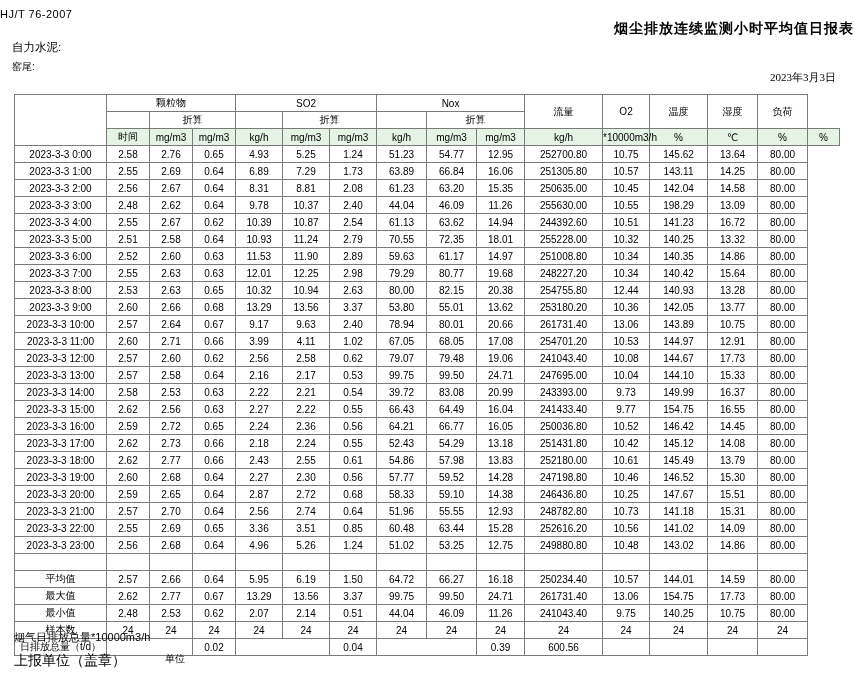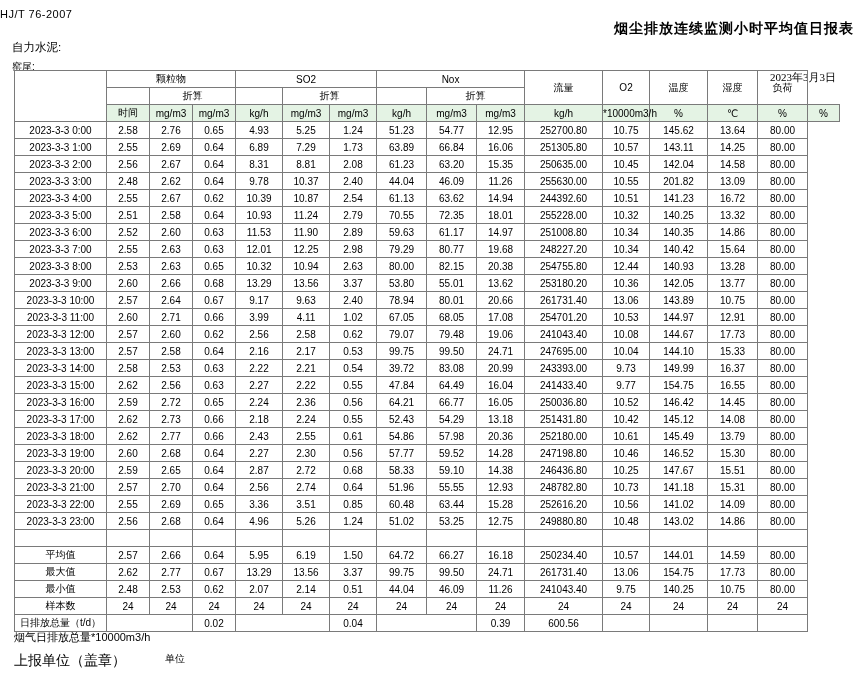--- a/index.html
+++ b/index.html
@@ -13,21 +13,21 @@
     overflow:hidden;
   }
   .doc-code{position:absolute;left:0;top:8px;font-size:11px;letter-spacing:0.5px;}
   .doc-title{position:absolute;left:0;right:0;top:20px;text-align:right;font-size:14px;font-weight:bold;letter-spacing:1px;}
   .sub-line1{position:absolute;left:12px;top:40px;font-size:11.5px;}
   .sub-line2{position:absolute;left:12px;top:60px;font-size:10px;}
   .date-line{position:absolute;right:18px;top:70px;font-size:11px;font-family:Liberation Serif, serif;}
 
   table.main{
     position:absolute;
-    left:14px;top:70px;
+    left:14px;top:94px;
     border-collapse:collapse;
     table-layout:fixed;
     width:826px;
   }
   table.main td,table.main th{
     border:1px solid #7a7a7a;
     font-size:10px;
     font-weight:normal;
     padding:0;
     height:16px;
@@ -167,21 +167,21 @@
         <td>2.62</td>
         <td>0.64</td>
         <td>9.78</td>
         <td>10.37</td>
         <td>2.40</td>
         <td>44.04</td>
         <td>46.09</td>
         <td>11.26</td>
         <td>255630.00</td>
         <td>10.55</td>
-        <td>201.82</td>
+        <td>198.29</td>
         <td>13.09</td>
         <td>80.00</td>
       </tr>
       <tr>
         <td>2023-3-3 4:00</td>
         <td>2.55</td>
         <td>2.67</td>
         <td>0.62</td>
         <td>10.39</td>
         <td>10.87</td>
@@ -366,21 +366,21 @@
         <td>80.00</td>
       </tr>
       <tr>
         <td>2023-3-3 15:00</td>
         <td>2.62</td>
         <td>2.56</td>
         <td>0.63</td>
         <td>2.27</td>
         <td>2.22</td>
         <td>0.55</td>
-        <td>47.84</td>
+        <td>66.43</td>
         <td>64.49</td>
         <td>16.04</td>
         <td>241433.40</td>
         <td>9.77</td>
         <td>154.75</td>
         <td>16.55</td>
         <td>80.00</td>
       </tr>
       <tr>
         <td>2023-3-3 16:00</td>
@@ -419,21 +419,21 @@
       <tr>
         <td>2023-3-3 18:00</td>
         <td>2.62</td>
         <td>2.77</td>
         <td>0.66</td>
         <td>2.43</td>
         <td>2.55</td>
         <td>0.61</td>
         <td>54.86</td>
         <td>57.98</td>
-        <td>20.36</td>
+        <td>13.83</td>
         <td>252180.00</td>
         <td>10.61</td>
         <td>145.49</td>
         <td>13.79</td>
         <td>80.00</td>
       </tr>
       <tr>
         <td>2023-3-3 19:00</td>
         <td>2.60</td>
         <td>2.68</td>

